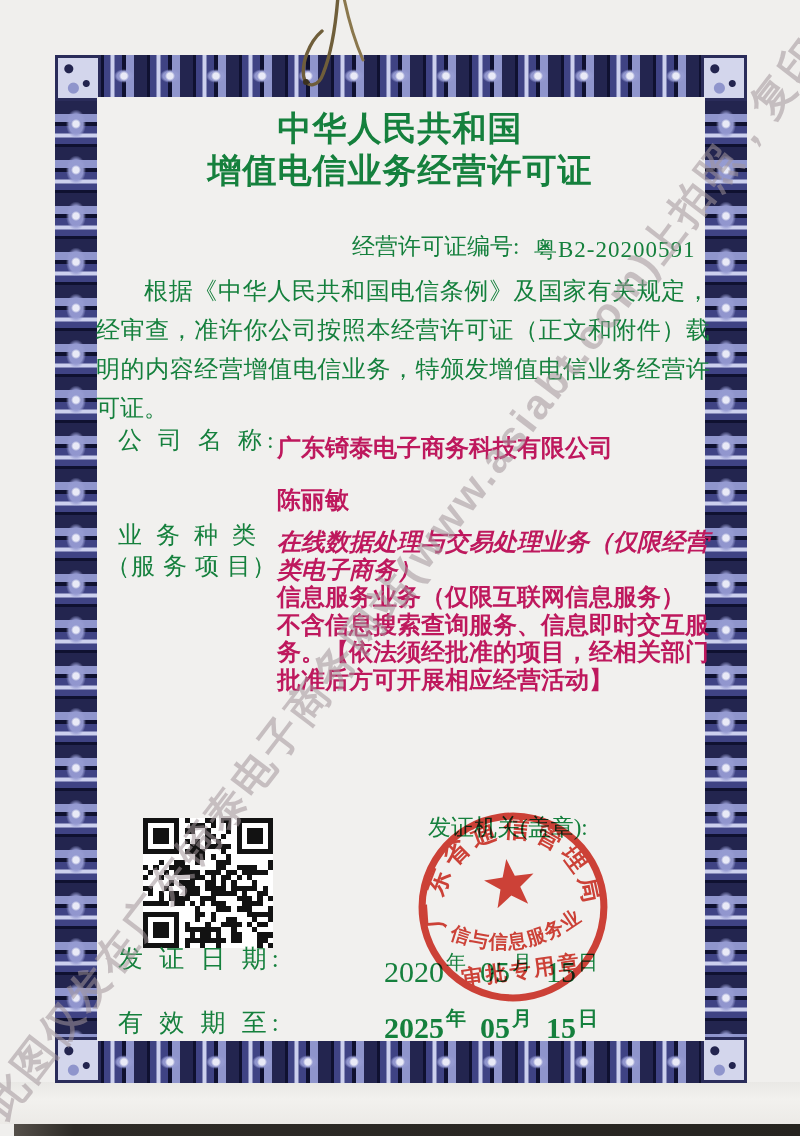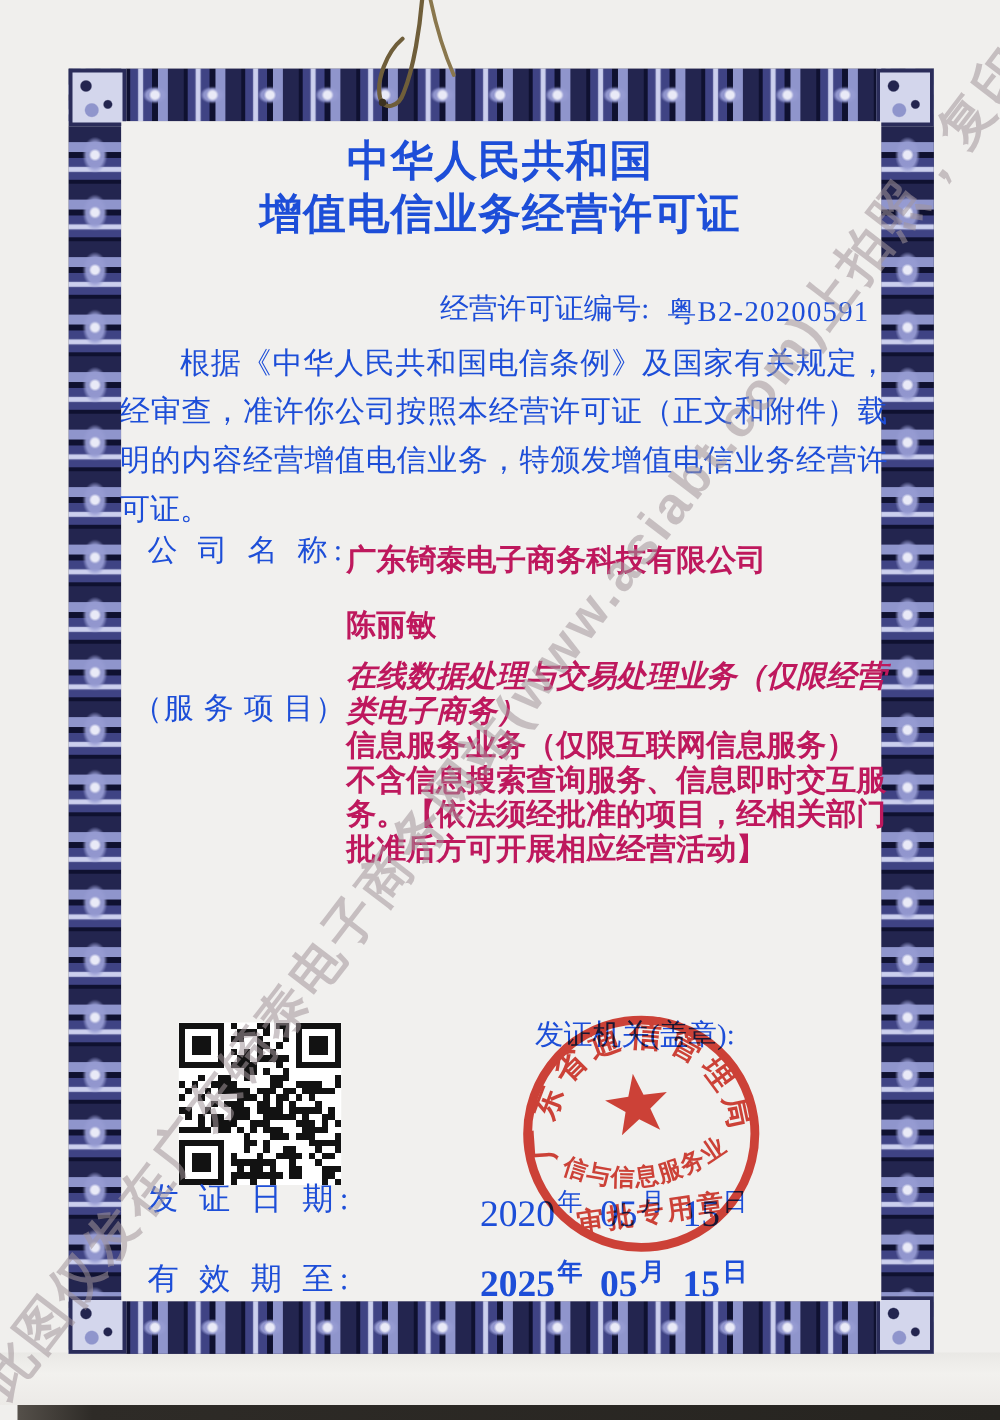--- a/index.html
+++ b/index.html
@@ -31,21 +31,21 @@
   .corner{position:absolute;width:46px;height:46px;background:
         radial-gradient(circle at 30% 30%,#23254f 0 4px,rgba(35,37,79,0) 5px),
         radial-gradient(circle at 68% 62%,#23254f 0 3px,rgba(35,37,79,0) 4px),
         radial-gradient(circle at 40% 72%,#8f95cc 0 5px,rgba(143,149,204,0) 6px),
         #d3d6ec;
         box-shadow:inset 0 0 0 3px #2a2c5a;}
   .c-tl{left:0;top:0;} .c-tr{right:0;top:0;} .c-bl{left:0;bottom:0;} .c-br{right:0;bottom:0;}
   .inner{position:absolute;inset:42px;background:#f1f0ee;}
 
   
-  .abs{position:absolute;z-index:10;color:#1d4ed8;}
+  .abs{position:absolute;z-index:10;color:#15803d;}
   .title{left:0;right:0;text-align:center;font-weight:bold;font-size:34px;letter-spacing:1px;}
   .t1{top:106px;} .t2{top:148px;}
   .lic-label{left:352px;top:231px;font-size:23px;}
   .lic-no{left:534px;top:234px;font-size:23px;font-weight:normal;letter-spacing:1px;}
   .intro{left:96px;top:272px;width:614px;font-size:24px;line-height:39px;
          text-indent:2em;text-align:justify;}
   .flabel{left:118px;font-size:24px;letter-spacing:5px;white-space:nowrap;}
   .fvalue{left:277px;font-size:24px;font-family:"Liberation Sans","DejaVu Sans",sans-serif;
           font-weight:700;color:#be185d;}
   .biz{width:444px;line-height:27.5px;}
@@ -93,20 +93,21 @@
   <div class="abs lic-label">经营许可证编号:</div>
   <div class="abs lic-no">粤B2-20200591</div>
 
   <div class="abs intro">根据《中华人民共和国电信条例》及国家有关规定，经审查，准许你公司按照本经营许可证（正文和附件）载明的内容经营增值电信业务，特颁发增值电信业务经营许可证。</div>
 
   <div class="abs flabel" style="top:424px;">公 司 名 称:</div>
   <div class="abs fvalue" style="top:432px;">广东锜泰电子商务科技有限公司</div>
 
   <div class="abs fvalue" style="top:484px;">陈丽敏</div>
 
+  <div class="abs flabel" style="top:519px;letter-spacing:4px;">业 务 种 类</div>
   <div class="abs flabel" style="top:550px;left:106px;letter-spacing:1px;">（服 务 项 目）</div>
 
   <div class="abs fvalue biz" style="top:528px;">
     <p style="margin-bottom:0;font-style:italic;">在线数据处理与交易处理业务（仅限经营类电子商务）</p>
     <p style="margin-bottom:0;">信息服务业务（仅限互联网信息服务）</p>
     <p>不含信息搜索查询服务、信息即时交互服务。【依法须经批准的项目，经相关部门批准后方可开展相应经营活动】</p>
   </div>
 
   <div class="abs qr">
     <svg id="qr-svg" width="130" height="130" viewBox="0 0 100 100" fill="#121212" shape-rendering="crispEdges">

